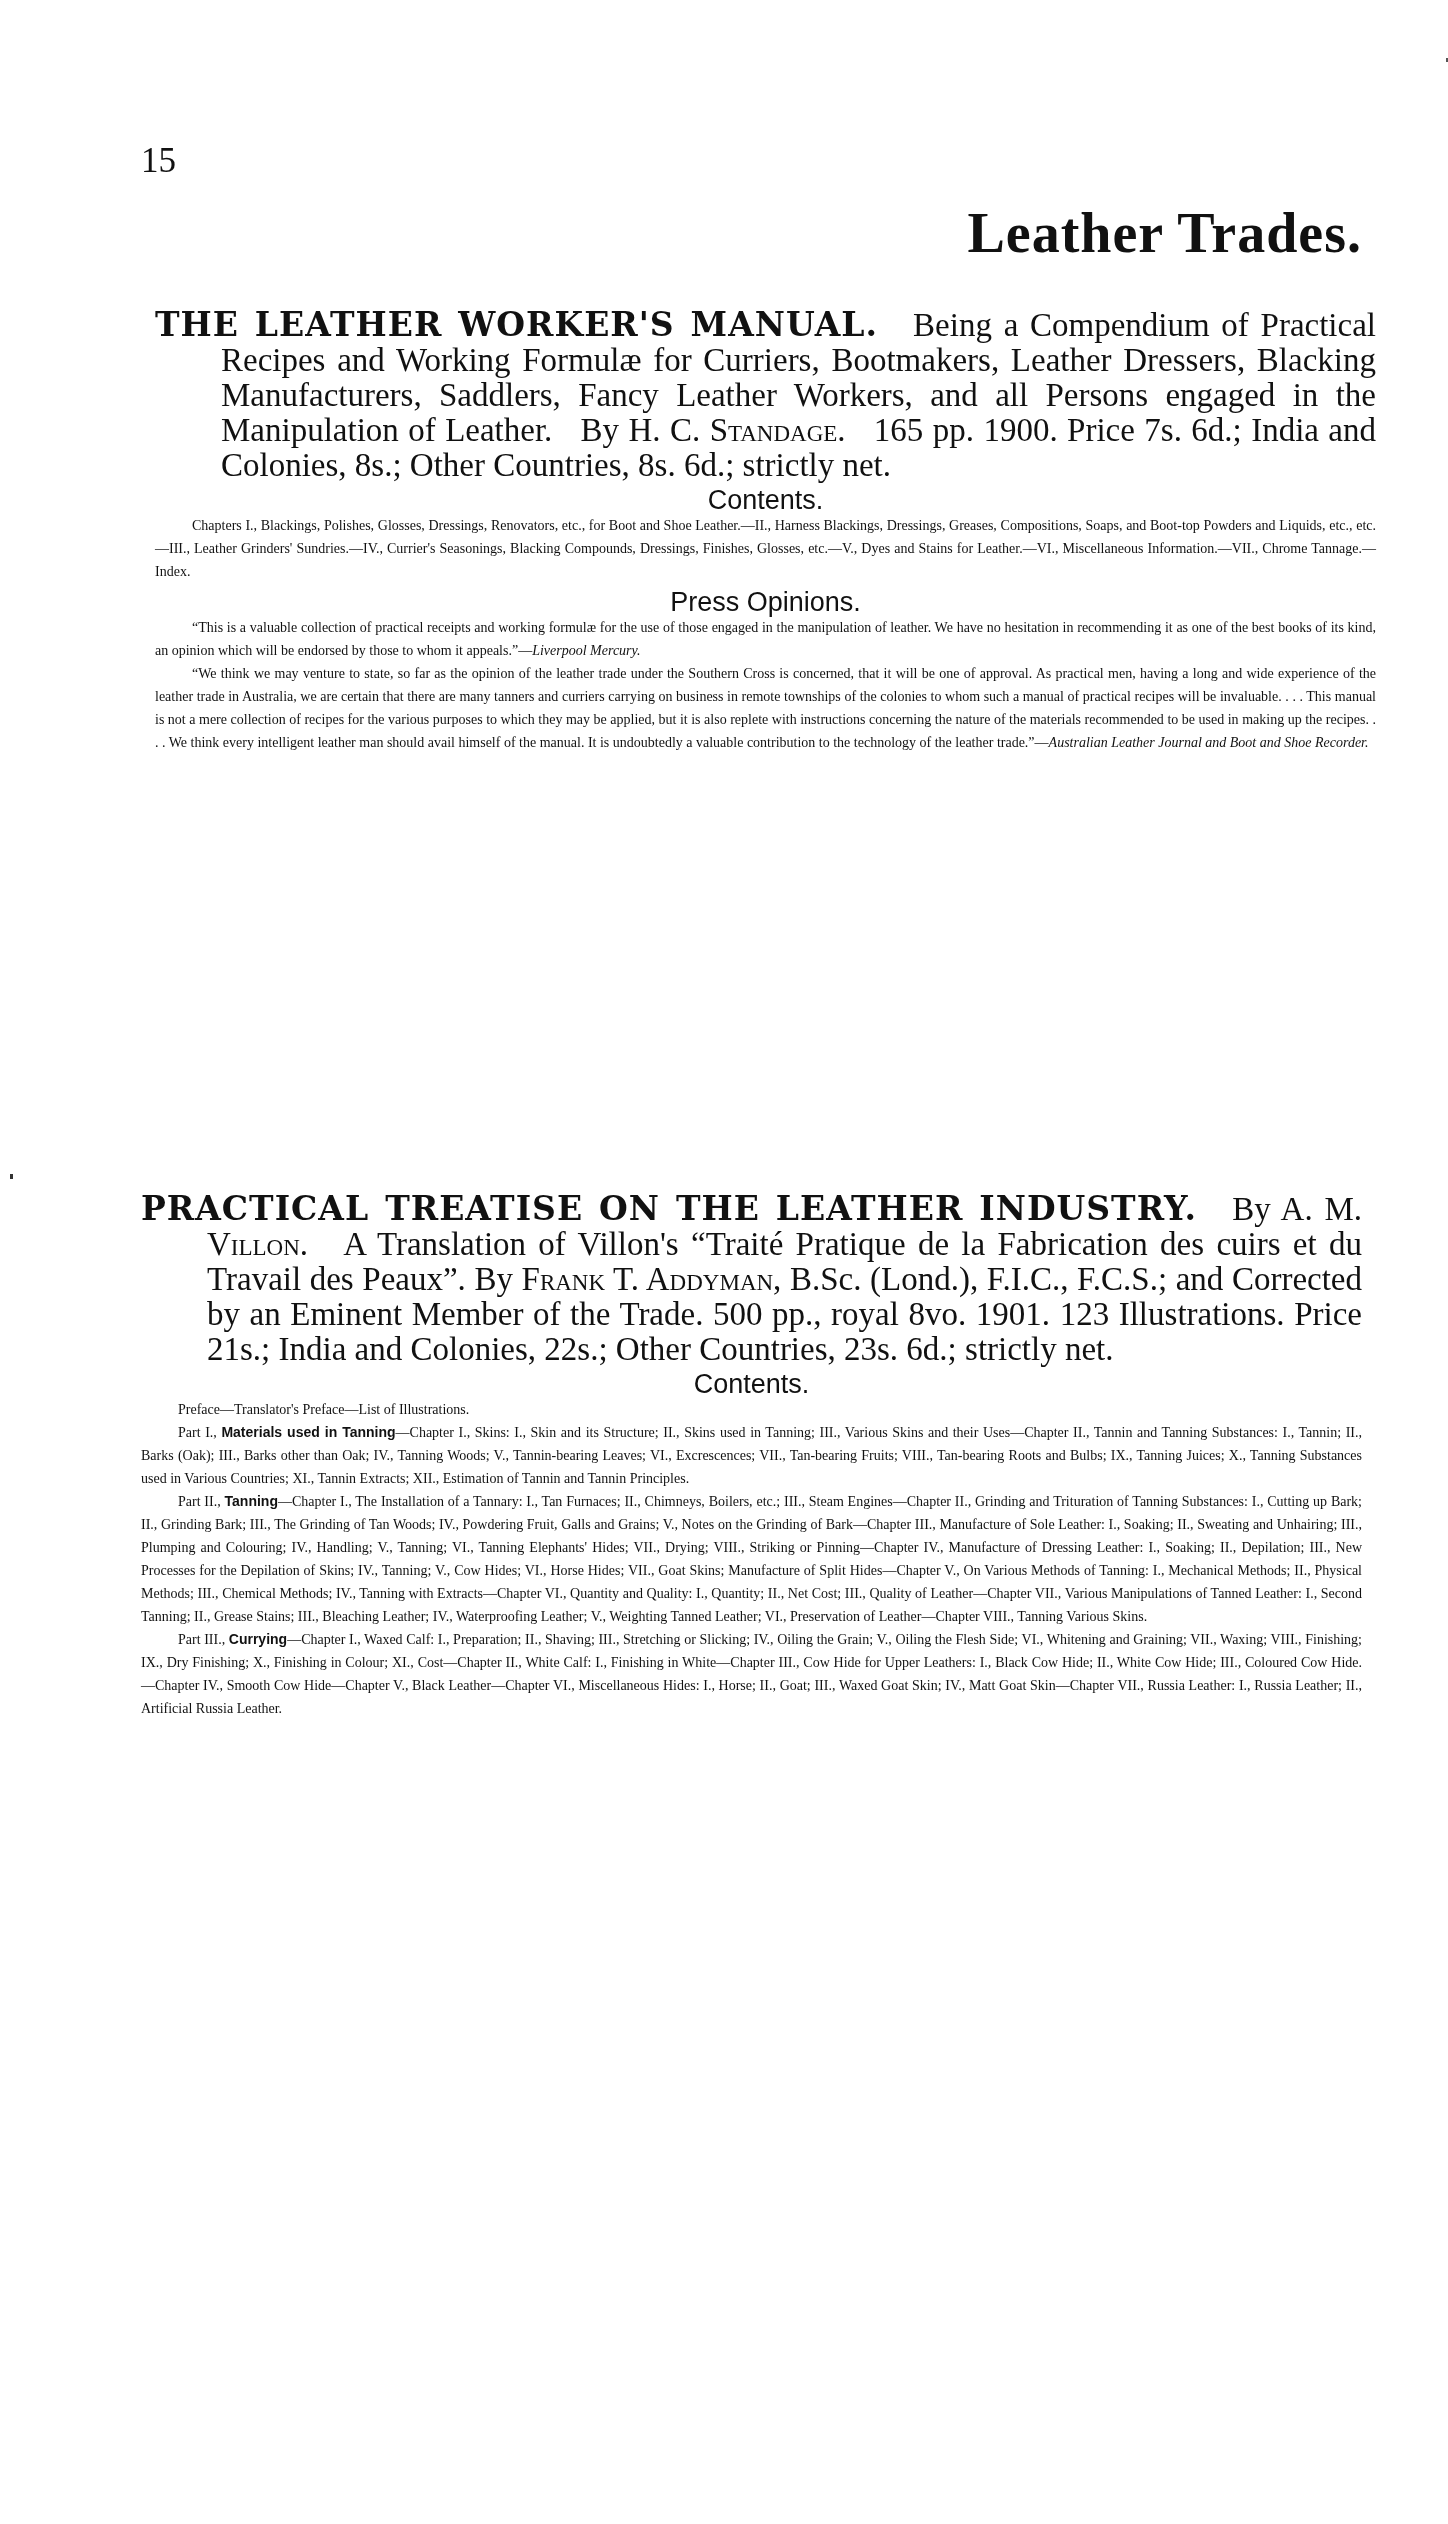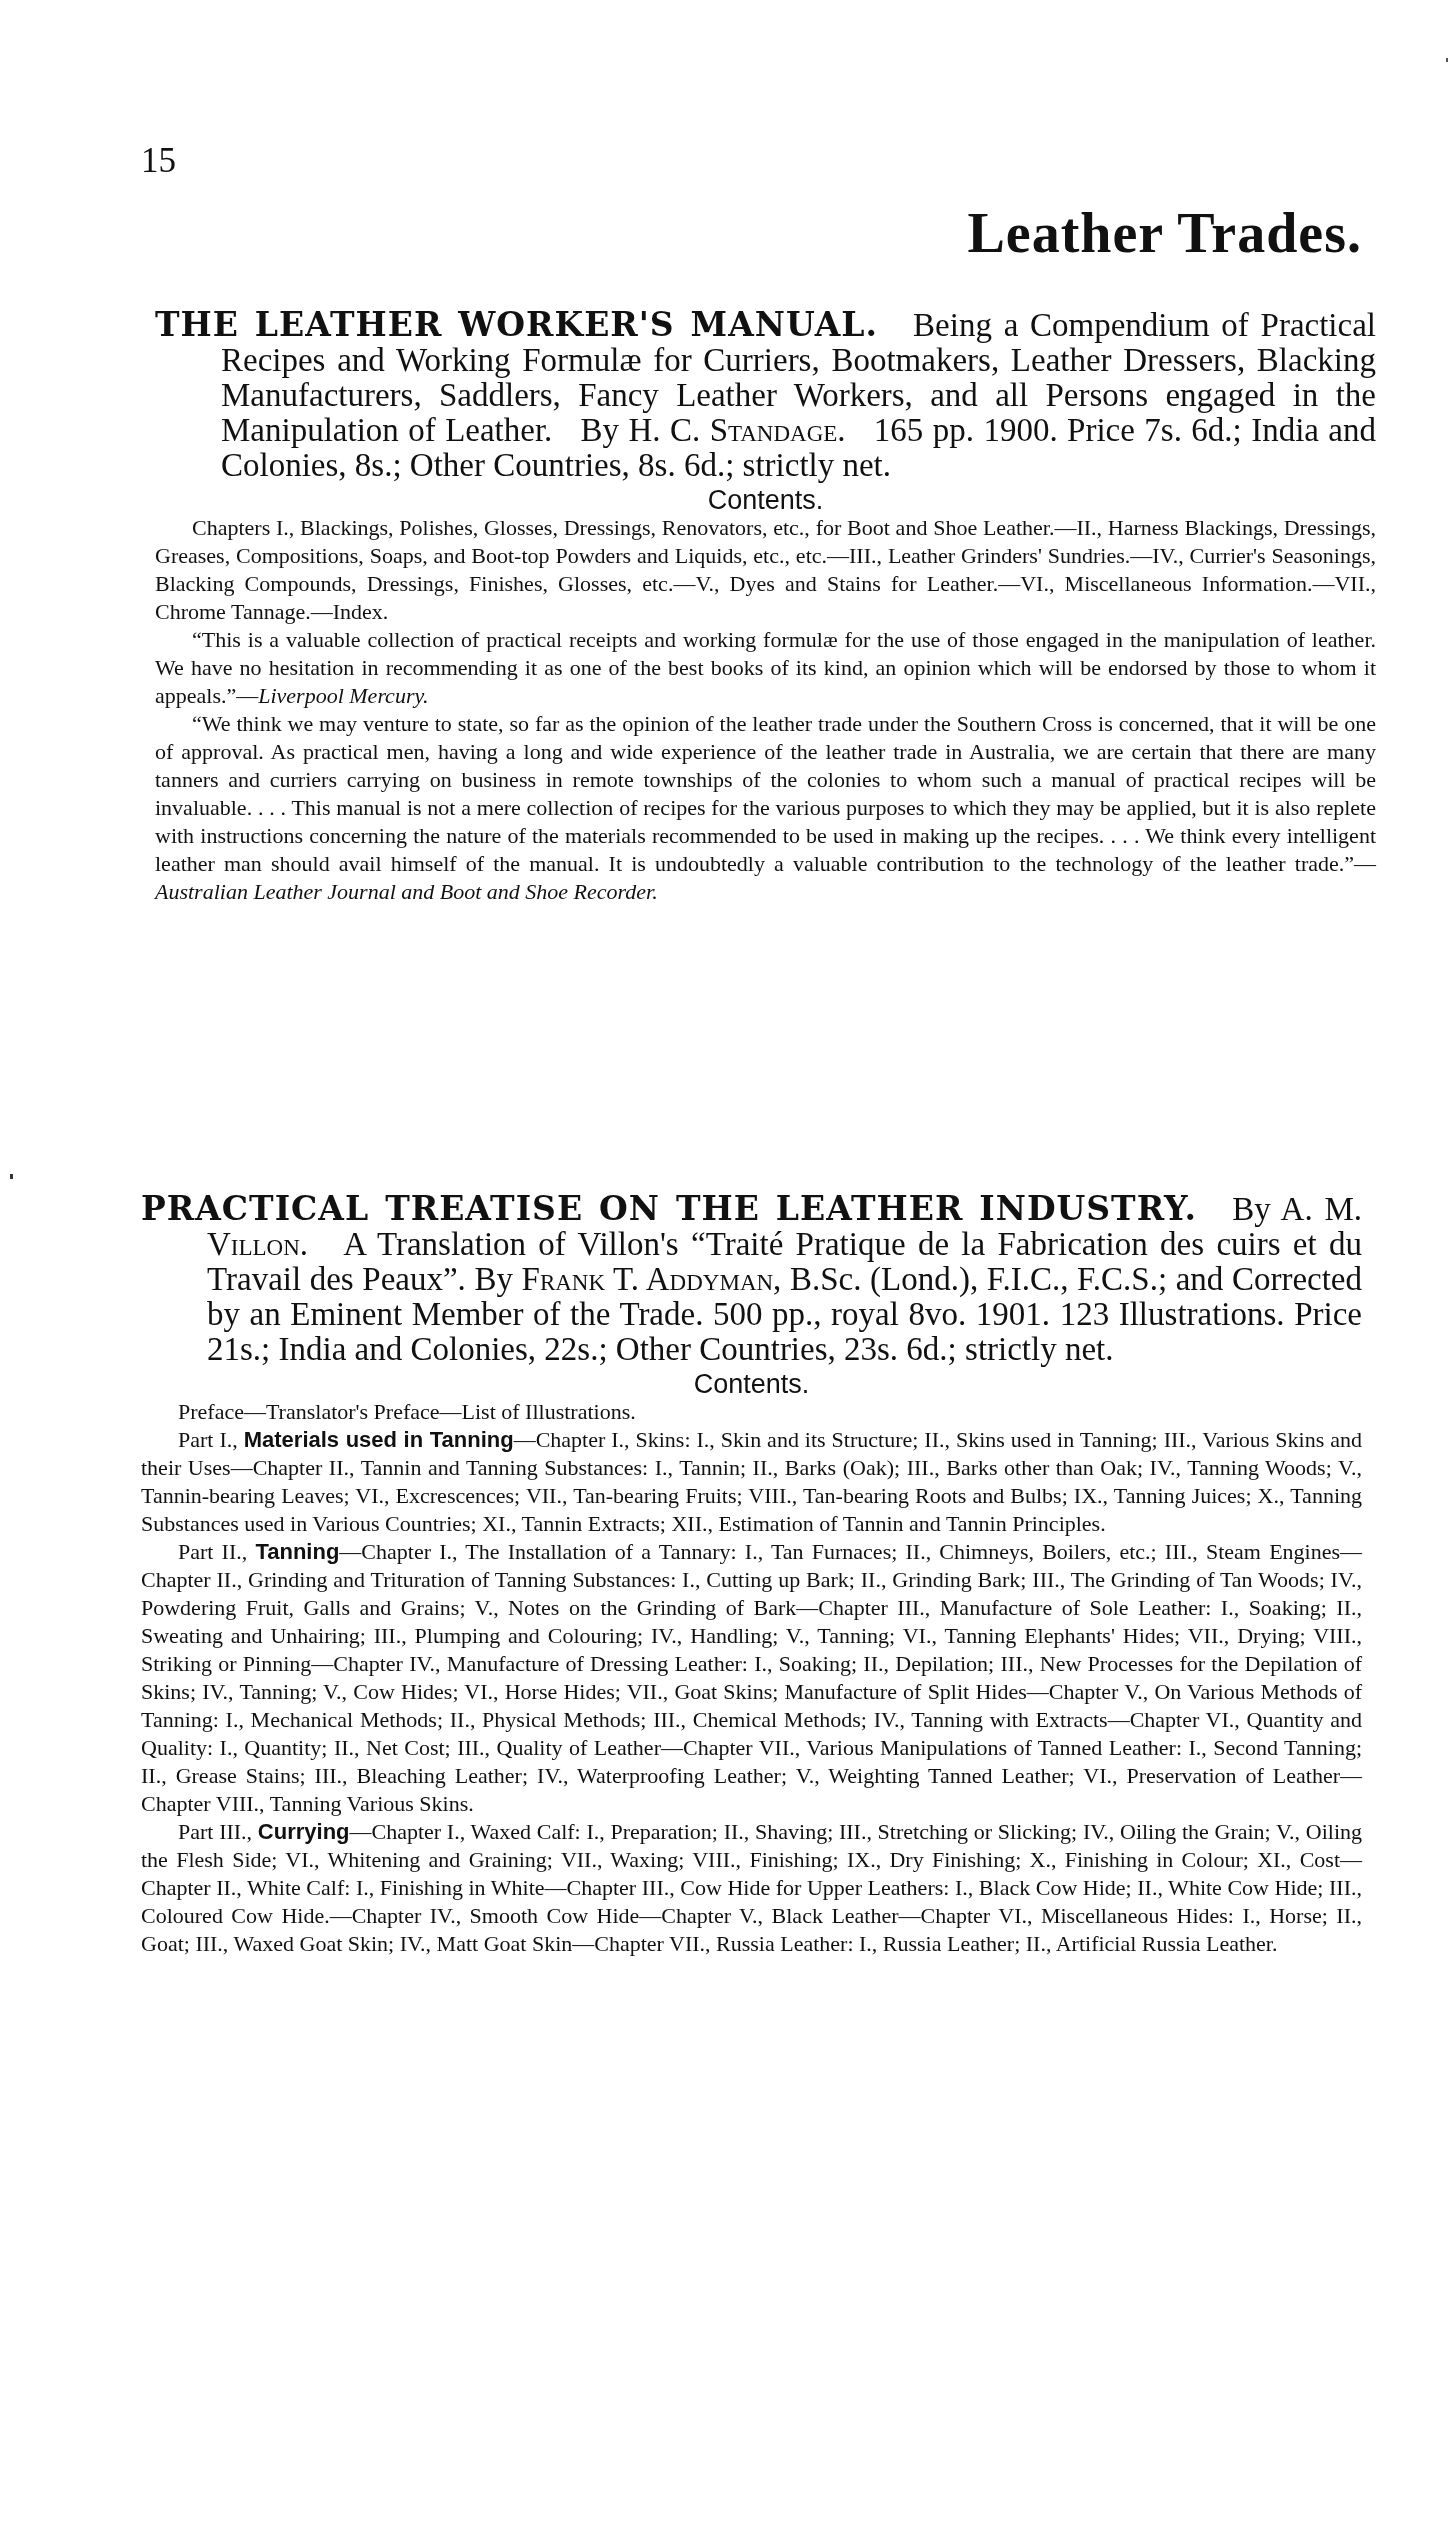--- a/index.html
+++ b/index.html
@@ -5,21 +5,21 @@
     html, body { margin: 0; padding: 0; background: #ffffff; }
     body { width: 1449px; height: 2525px; position: relative; overflow: hidden; color: #111; font-family: "Liberation Serif", "DejaVu Serif", serif; }
     .page { position: absolute; left: 141px; top: 0; width: 1221px; }
     .page-number { position: absolute; top: 141px; left: 0; width: 1221px; text-align: left; font-size: 35px; }
     .page-title { position: absolute; top: 201px; left: 0; width: 1221px; text-align: right; font-size: 56px; font-weight: bold; letter-spacing: 1px; }
     .entry { position: absolute; left: 0; width: 1221px; }
     .entry-head { font-size: 33px; line-height: 35px; text-align: justify; padding-left: 66px; text-indent: -66px; }
     .entry-head .title-caps { font-weight: bold; font-family: "DejaVu Serif", serif; font-size: 33px; letter-spacing: 1px; }
     .entry-head .sc { font-variant: small-caps; }
     .subhead { text-align: center; font-family: "Liberation Sans", sans-serif; font-weight: normal; font-size: 27px; line-height: 27px; margin-top: 3.9px; }
-    .small { font-size: 22px; line-height: 28px; text-align: justify; text-indent: 37px; margin: 0; }
+    .small { font-size: 14px; line-height: 23px; text-align: justify; text-indent: 37px; margin: 0; }
     .small .src { font-style: italic; }
     .small b { font-family: "Liberation Sans", sans-serif; }
     .quote { margin: 0; }
     #entry1 { top: 307px; margin-left: 14px; }
     #entry2 { top: 1191px; }
     .stray-mark { position: absolute; left: 9.7px; top: 1174px; width: 2.9px; height: 4.8px; background: #333; }
     .stray-mark2 { position: absolute; left: 1446px; top: 58px; width: 1.9px; height: 3.9px; background: #555; }
   </style>
 </head>
 <body>
@@ -40,20 +40,21 @@
       &nbsp;
       <span>By H. C.</span>
       <span class="sc">Standage.</span>
       &nbsp;
       <span>165 pp. 1900. Price 7s. 6d.; India and Colonies, 8s.; Other Countries, 8s. 6d.; strictly net.</span>
     </div>
 
     <div class="subhead">Contents.</div>
     <p class="small">Chapters I., Blackings, Polishes, Glosses, Dressings, Renovators, etc., for Boot and Shoe Leather.—II., Harness Blackings, Dressings, Greases, Compositions, Soaps, and Boot-top Powders and Liquids, etc., etc.—III., Leather Grinders' Sundries.—IV., Currier's Seasonings, Blacking Compounds, Dressings, Finishes, Glosses, etc.—V., Dyes and Stains for Leather.—VI., Miscellaneous Information.—VII., Chrome Tannage.—Index.</p>
 
+    <div class="subhead" style="margin-top:5.8px;">Press Opinions.</div>
     <p class="small quote">
       <span>“This is a valuable collection of practical receipts and working formulæ for the use of those engaged in the manipulation of leather. We have no hesitation in recommending it as one of the best books of its kind, an opinion which will be endorsed by those to whom it appeals.”—</span><span class="src">Liverpool Mercury.</span>
     </p>
     <p class="small quote">
       <span>“We think we may venture to state, so far as the opinion of the leather trade under the Southern Cross is concerned, that it will be one of approval. As practical men, having a long and wide experience of the leather trade in Australia, we are certain that there are many tanners and curriers carrying on business in remote townships of the colonies to whom such a manual of practical recipes will be invaluable. . . . This manual is not a mere collection of recipes for the various purposes to which they may be applied, but it is also replete with instructions concerning the nature of the materials recommended to be used in making up the recipes. . . . We think every intelligent leather man should avail himself of the manual. It is undoubtedly a valuable contribution to the technology of the leather trade.”—</span><span class="src">Australian Leather Journal and Boot and Shoe Recorder.</span>
     </p>
   </section>
 
   <section class="entry" id="entry2">
     <div class="entry-head">

